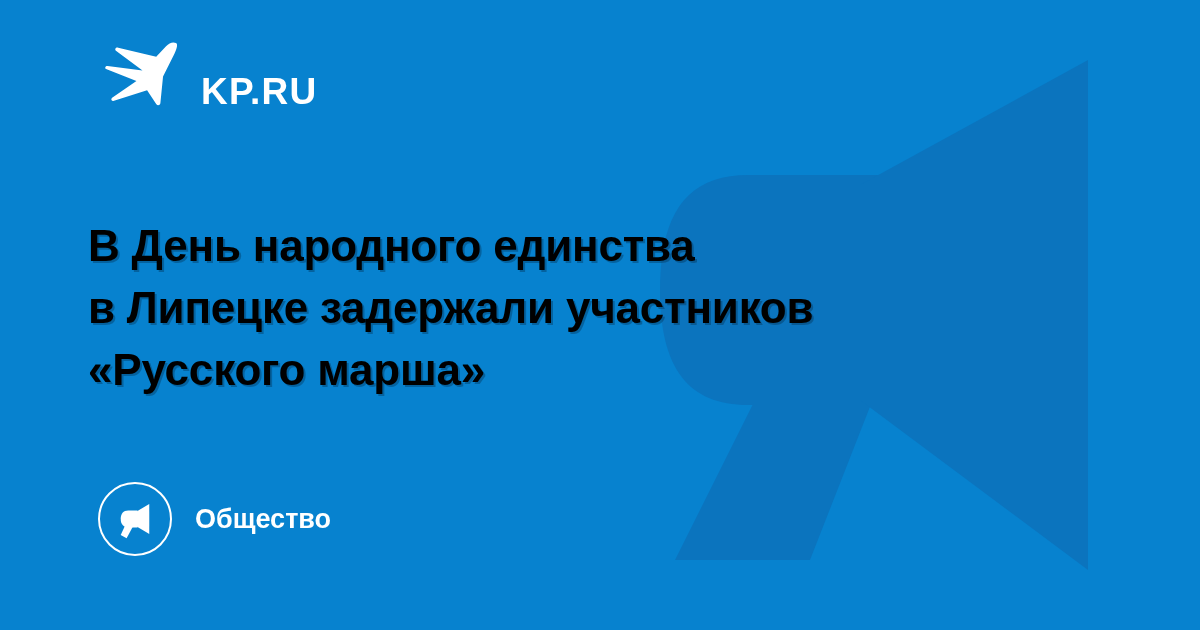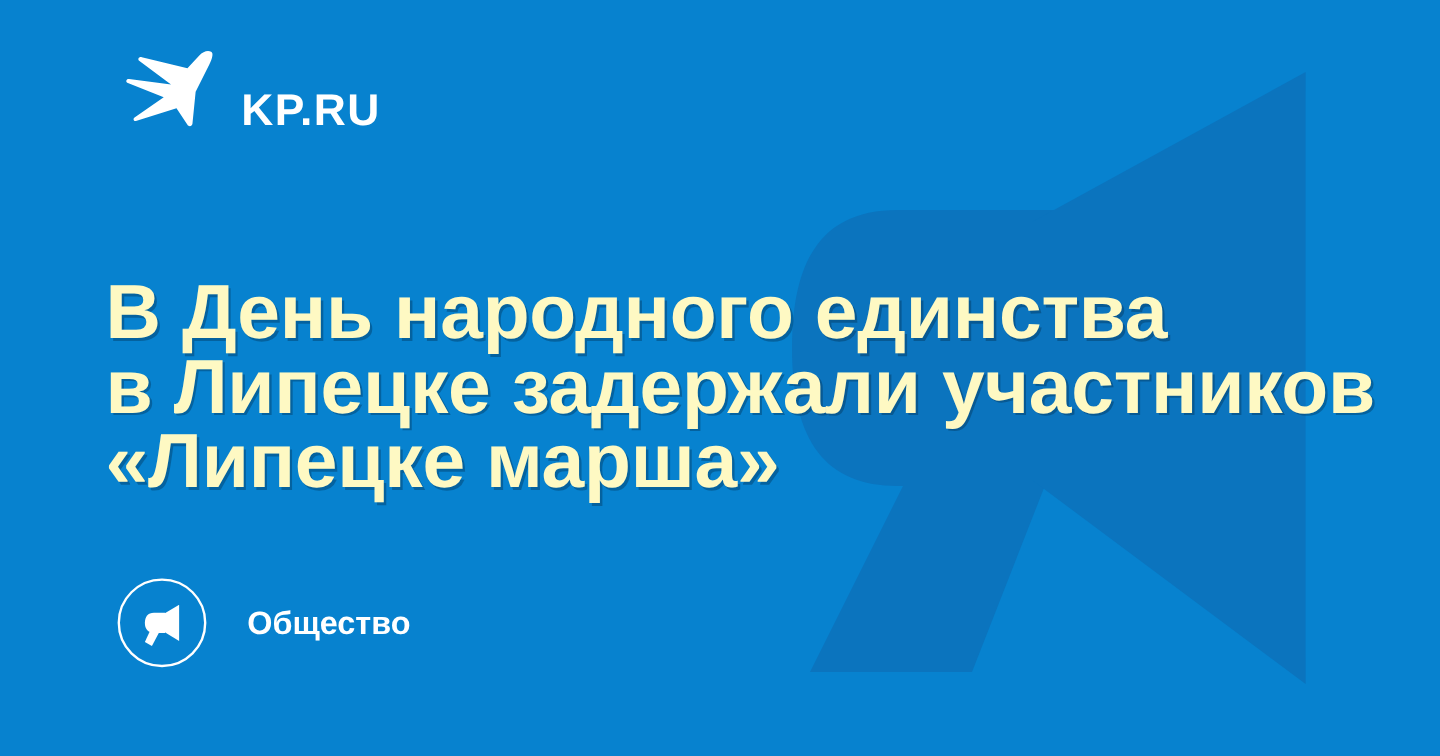--- a/index.html
+++ b/index.html
@@ -59,40 +59,40 @@
     white-space: nowrap;
   }
 
   
   .headline {
     position: absolute;
     left: 88px;
     top: 186px;
     width: 1050px;
     z-index: 4;
-    color: #fef9c3;
-    font-size: 64px;
+    color: #000000;
+    font-size: 44px;
     font-weight: bold;
     line-height: 62px;
     letter-spacing: -0.2px;
     text-shadow: 2px 2px 0 rgba(0, 40, 70, 0.35);
   }
   .headline-line {
     display: block;
     white-space: nowrap;
   }
 
   
   .category {
     position: absolute;
     left: 98px;
     top: 482px;
     display: flex;
     align-items: center;
-    gap: 34px;
+    gap: 23px;
     z-index: 4;
   }
   .category-icon-wrap {
     width: 74px;
     height: 74px;
     border: 2px solid #ffffff;
     border-radius: 50%;
     box-sizing: border-box;
     display: flex;
     align-items: center;
@@ -136,21 +136,21 @@
                C10,85.5 11,88.5 13.5,88 L58,74
                L70,92 C71.5,94.5 75,94 75.5,91
                L79,56 L94,26 C97,20 99,13.5 96,12 Z"></path>
     </svg>
     <span class="brand-name">KP.RU</span>
   </div>
 
   <h1 class="headline">
     <span class="headline-line">В День народного единства</span>
     <span class="headline-line">в Липецке задержали участников</span>
-    <span class="headline-line">«Липецке марша»</span>
+    <span class="headline-line">«Русского марша»</span>
   </h1>
 
   <div class="category">
     <span class="category-icon-wrap">
       <svg class="category-icon" viewBox="0 0 100 100" aria-hidden="true">
 
         <polygon fill="#ffffff" points="30,58 46,66 30,96 16,88"></polygon>
 
         <path fill="#ffffff" d="M34,30 L56,30 L56,70 L34,70
                  C22,70 16,62 16,50 C16,38 22,30 34,30 Z"></path>

